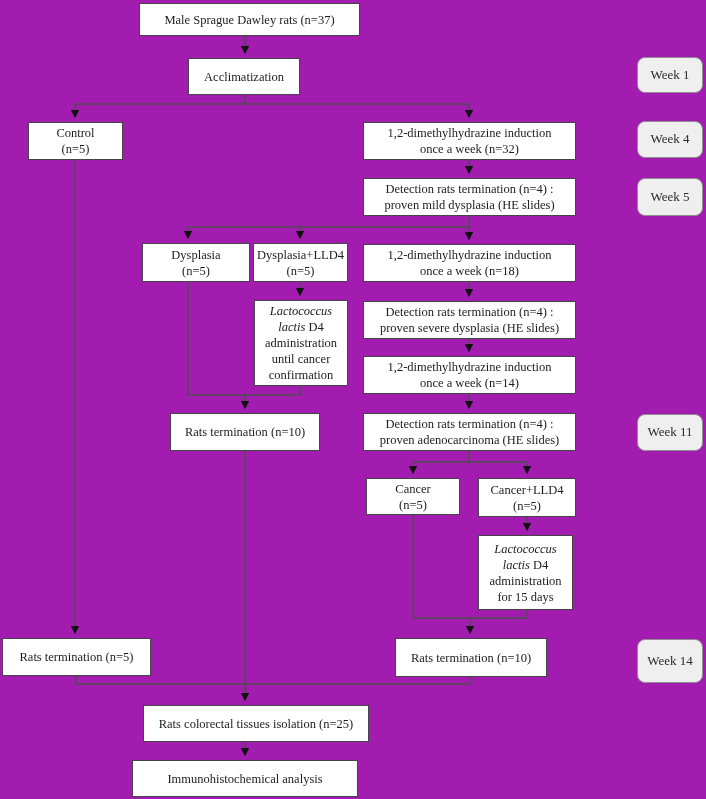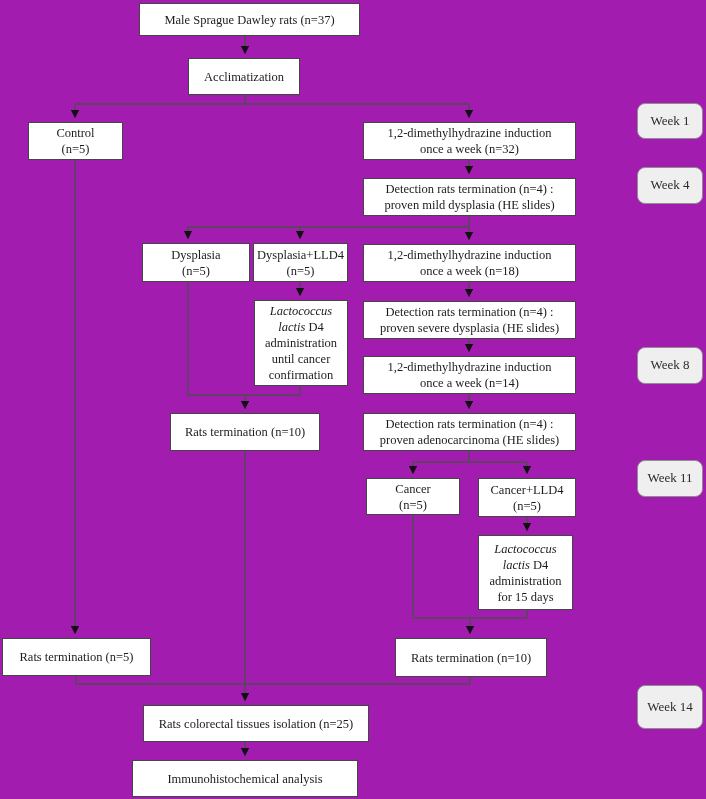--- a/index.html
+++ b/index.html
@@ -13,21 +13,21 @@
     position:absolute;box-sizing:border-box;background:#ffffff;
     border:1.5px solid #454545;display:flex;align-items:center;justify-content:center;
     text-align:center;white-space:pre-line;padding:1px 3px;z-index:2;
   }
   .rich{white-space:normal;}
   .it{font-style:italic;}
   .badge{
     position:absolute;box-sizing:border-box;background:#efefef;
     border:1.4px solid #8f8f8f;border-radius:8px;
     display:flex;align-items:center;justify-content:center;
-    text-align:left;color:#2b2b2b;z-index:2;font-size:13px;margin-top:46px;
+    text-align:left;color:#2b2b2b;z-index:2;font-size:13px;
   }
   
   .n-male{left:139px;top:3px;width:221px;height:33px;}
   .n-acclim{left:188px;top:58px;width:112px;height:37px;}
   .n-control{left:28px;top:122px;width:95px;height:38px;}
   .n-dmh32{left:363px;top:122px;width:213px;height:38px;}
   .n-detmild{left:363px;top:178px;width:213px;height:38px;}
   .n-dys{left:142px;top:243px;width:108px;height:39px;}
   .n-dyslld4{left:253px;top:243px;width:95px;height:39px;}
   .n-lld4until{left:254px;top:300px;width:94px;height:86px;}
@@ -134,17 +134,17 @@
   <div class="node n-lld415d rich">
       <span><span class="it">Lactococcus lactis</span> <span>D4 administration for 15 days</span></span>
     </div>
   <div class="node n-term5">Rats termination (n=5)</div>
   <div class="node n-term10r">Rats termination (n=10)</div>
   <div class="node n-colorectal">Rats colorectal tissues isolation (n=25)</div>
   <div class="node n-immuno">Immunohistochemical analysis</div>
 
   <div class="badge b-w1">Week 1</div>
   <div class="badge b-w2">Week 4</div>
-  <div class="badge b-w8">Week 8</div>
+  <div class="badge b-w5">Week 5</div>
   <div class="badge b-w11">Week 11</div>
   <div class="badge b-w14">Week 14</div>
 
 </div>
 
 </body></html>

